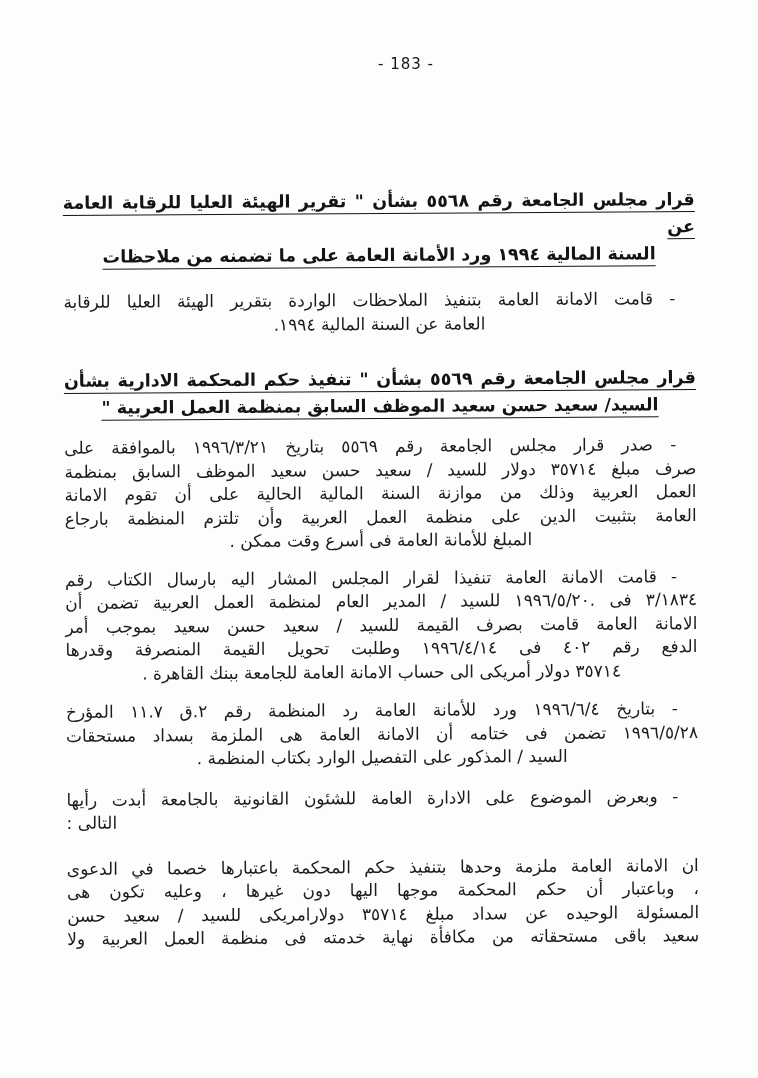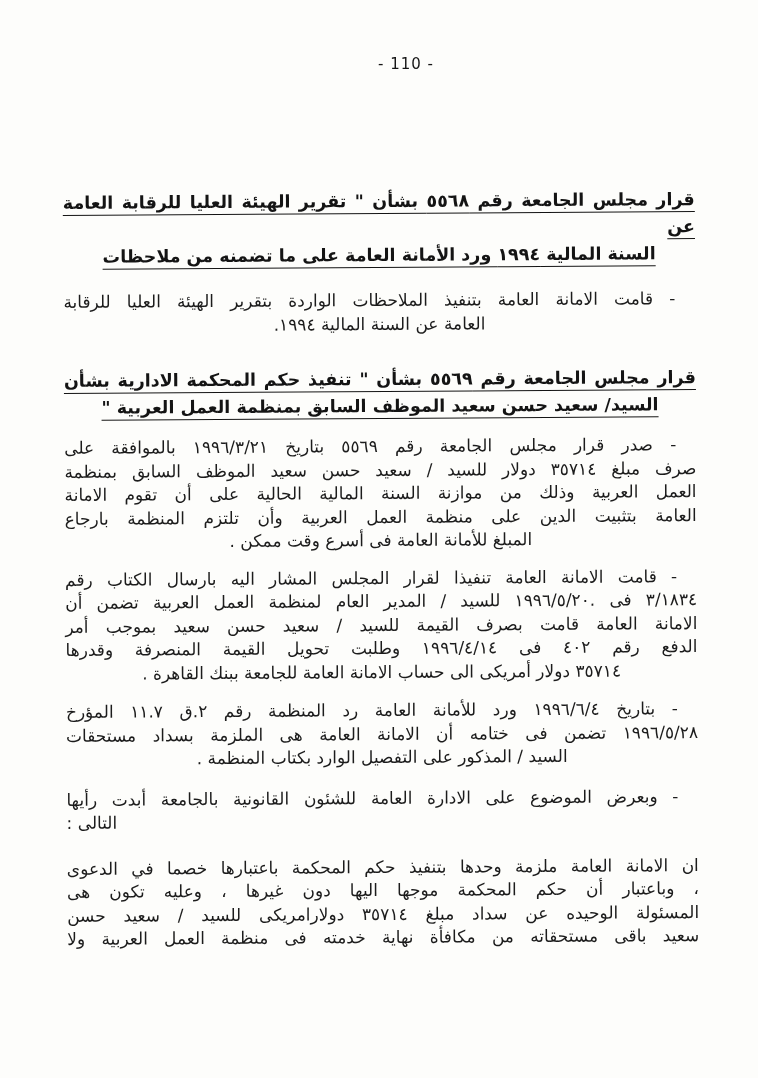--- a/index.html
+++ b/index.html
@@ -60,21 +60,21 @@
   .content > .block:nth-child(4) { margin-top: 15px; }
   .content > .block:nth-child(5) { margin-top: 14px; }
   .content > .block:nth-child(6) { margin-top: 15px; }
   .content > .block:nth-child(7) { margin-top: 17px; }
   .content > .block:nth-child(8) { margin-top: 22px; }
 </style>
 </head>
 <body>
 
 <div class="page">
-  <div class="page-number">- 110 -</div>
+  <div class="page-number">- 183 -</div>
   <div class="content">
       <div class="block heading">
         <div class="line align-justify">قرار مجلس الجامعة رقم ٥٥٦٨ بشأن " تقرير الهيئة العليا للرقابة العامة عن</div>
         <div class="line align-center">السنة المالية ١٩٩٤ ورد الأمانة العامة على ما تضمنه من ملاحظات</div>
       </div>
       <div class="block paragraph">
         <div class="line align-justify dash-line">- قامت الامانة العامة بتنفيذ الملاحظات الواردة بتقرير الهيئة العليا للرقابة</div>
         <div class="line align-center">العامة عن السنة المالية ١٩٩٤.</div>
       </div>
       <div class="block heading">

